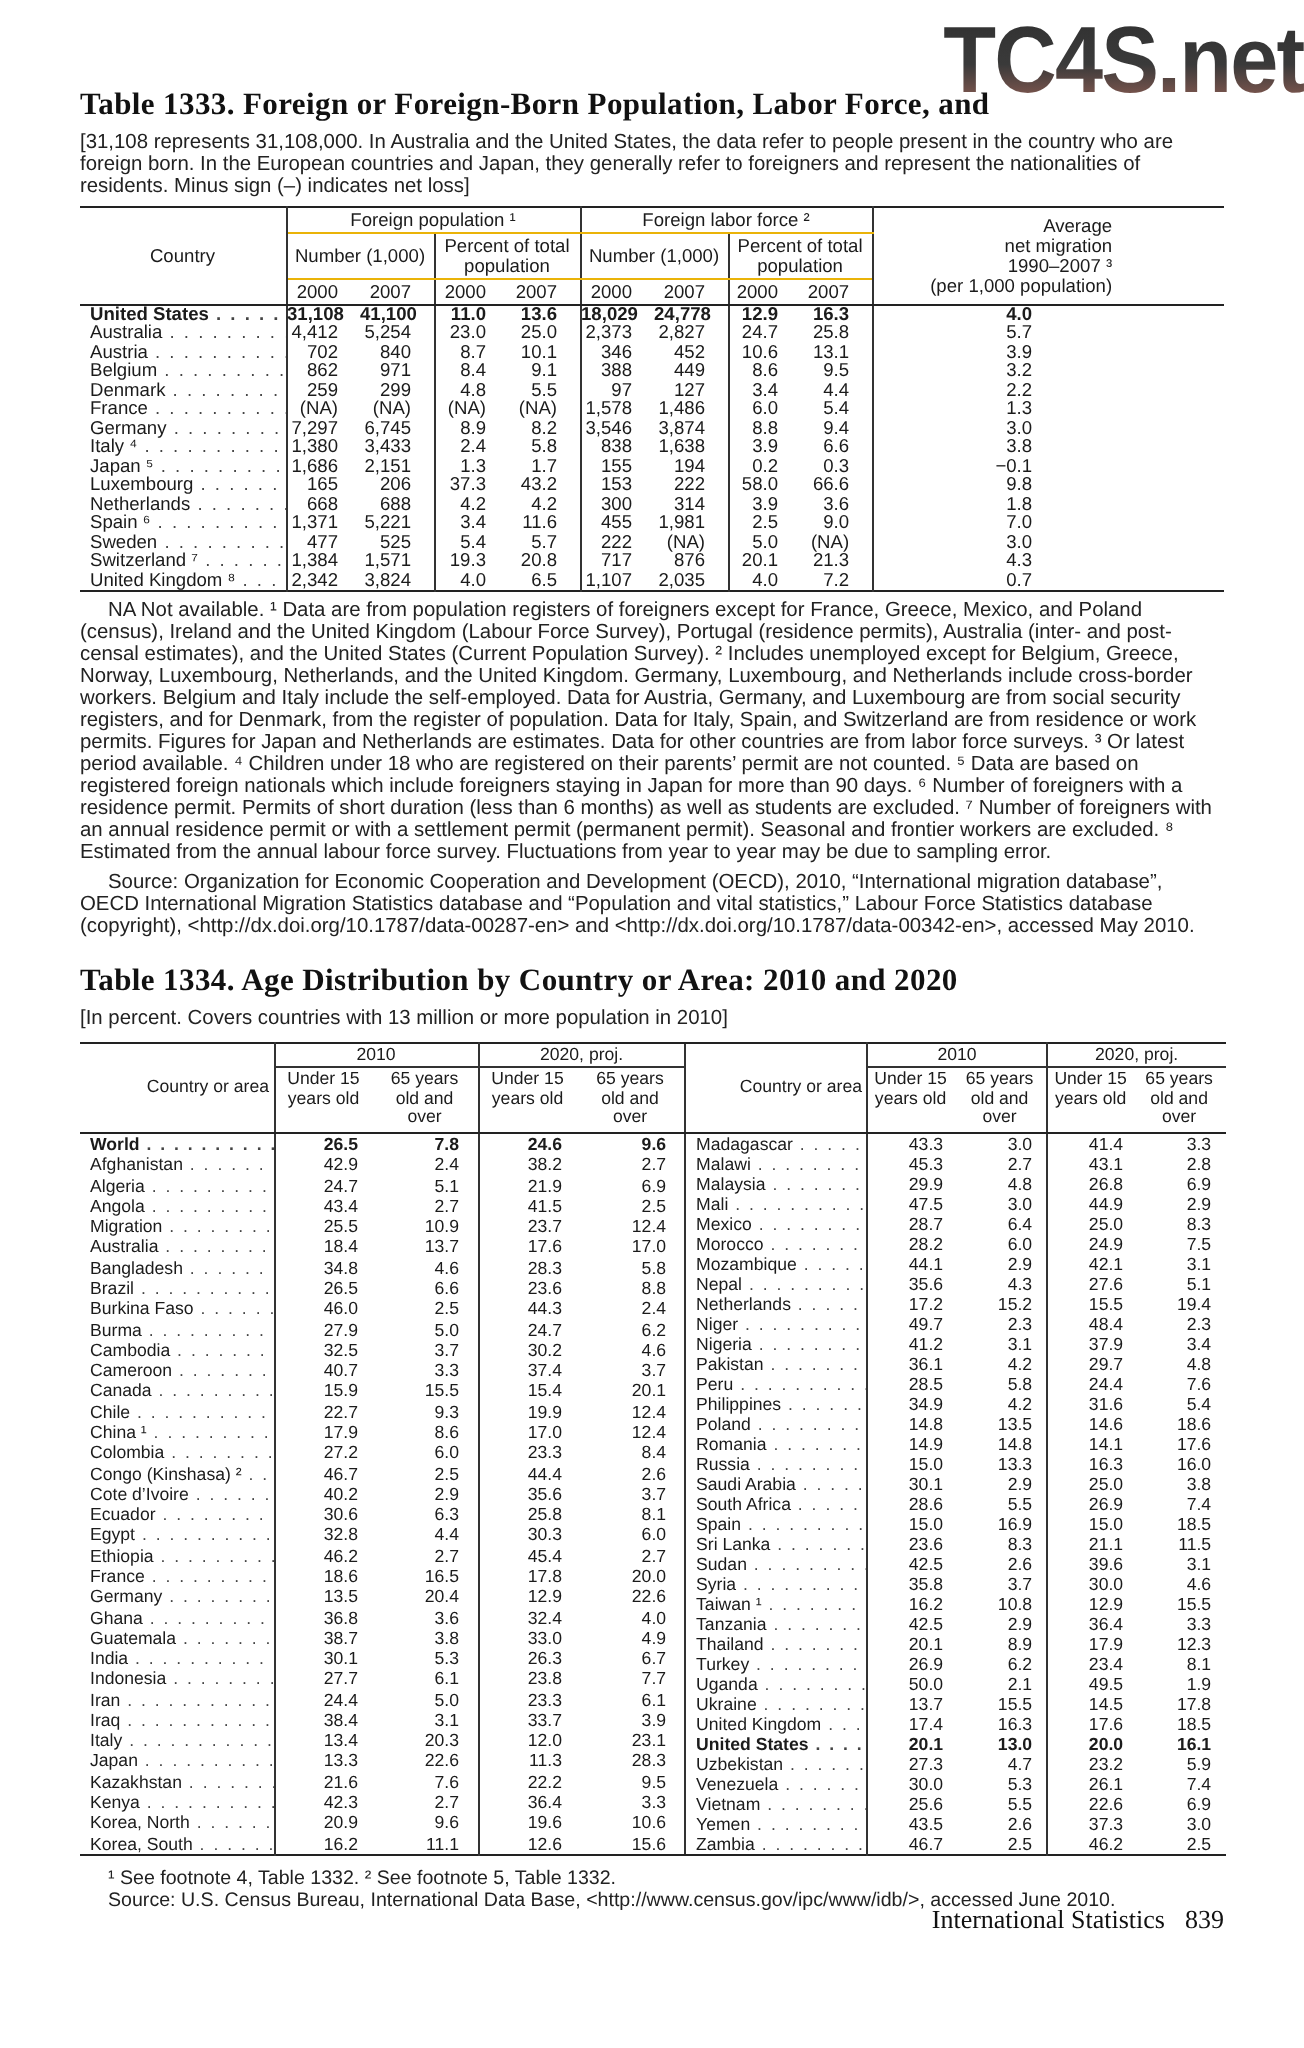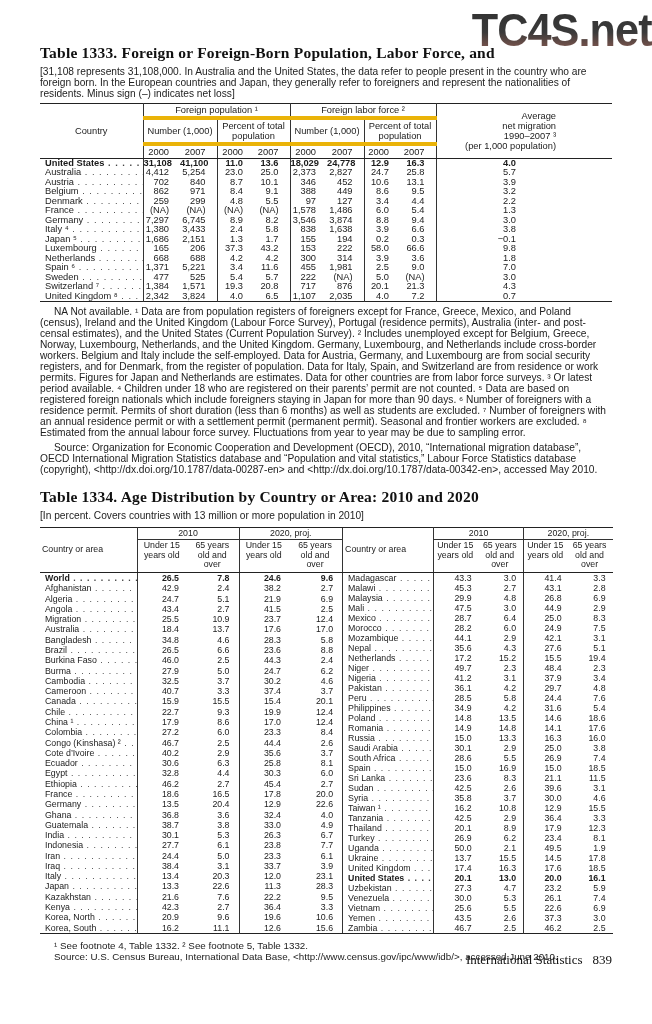--- a/index.html
+++ b/index.html
@@ -24,35 +24,35 @@
   td.c .dots::after{content:" . . . . . . . . . . . . . . . . . . . . . . . . . .";color:#444;letter-spacing:1px;}
   td.n{text-align:right;}
 
   
   .t1333{width:572px;margin-top:4px;font-size:9.3px;border-top:1px solid #222;border-bottom:1.5px solid #222;}
   .t1333 td{line-height:9.5px;}
   .t1333 td.n{padding-right:11px;}
   .t1333 td.mig{padding-right:96px;}
   .t1333 th{font-size:9.3px;line-height:10px;padding:1px 2px;text-align:center;vertical-align:middle;}
   .t1333 .bl{border-left:1px solid #333;}
-  .t1333 .bb{border-bottom:4px solid #eab308;}
+  .t1333 .bb{border-bottom:1px solid #eab308;}
   .t1333 .th-country{border-right:1px solid #333;border-bottom:1.5px solid #222;}
   .t1333 .th-mig{border-left:1px solid #333;border-bottom:1.5px solid #222;text-align:right;padding-right:56px;}
   .t1333 .th-mig span{display:block;line-height:10px;}
   .t1333 thead tr.yr th{border-bottom:1.5px solid #222;text-align:right;padding-right:11px;}
   .t1333 tbody td:nth-child(2),.t1333 tbody td:nth-child(4),.t1333 tbody td:nth-child(6),
   .t1333 tbody td:nth-child(8),.t1333 tbody td:nth-child(10){border-left:1px solid #333;}
 
   
   .wrap1334{display:flex;margin-top:6px;}
   .t1334{font-size:8.8px;border-top:1px solid #222;border-bottom:1.5px solid #222;}
   .t1334 td{line-height:10px;}
   .t1334 td.n{padding-right:9px;}
   .t1334 th{font-size:8.8px;line-height:9.6px;padding:1px 2px;vertical-align:top;}
-  .t1334 .th-ca{text-align:left;vertical-align:middle;border-right:1px solid #333;border-bottom:1.5px solid #222;}
+  .t1334 .th-ca{text-align:right;vertical-align:middle;border-right:1px solid #333;border-bottom:1.5px solid #222;}
   .t1334 .th-yr{text-align:center;border-bottom:1px solid #333;}
   .t1334 .th-sub{border-bottom:1.5px solid #222;padding-right:4px;padding-bottom:2px;}
   .t1334 .bl{border-left:1px solid #333;}
   .t1334 tbody td:nth-child(2),.t1334 tbody td:nth-child(4){border-left:1px solid #333;}
   .t-left{width:302px;}
   .t-right{width:270px;border-left:1px solid #333;}
   .t-right td.n{padding-right:7px;}
 
   
   .footer-right{position:absolute;top:952px;right:40px;font-family:"Liberation Serif","DejaVu Serif",serif;

